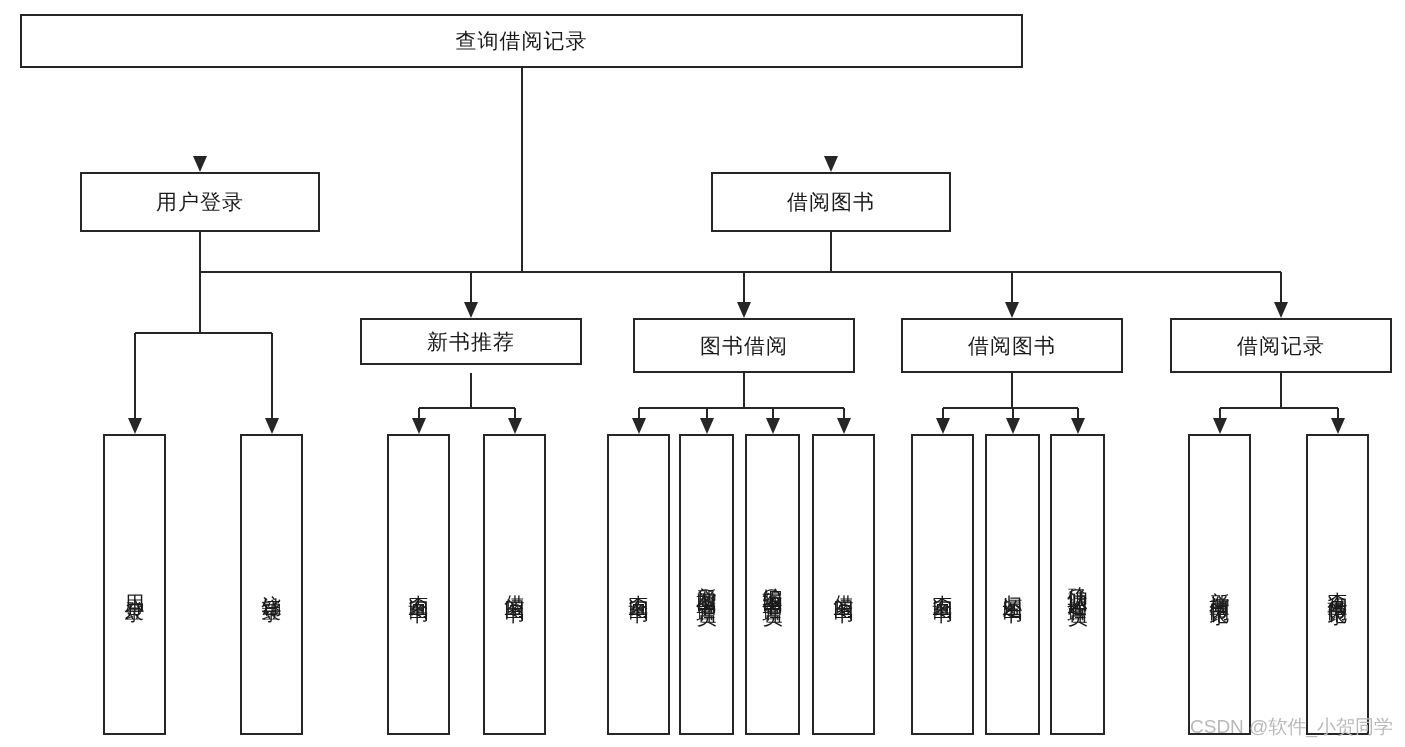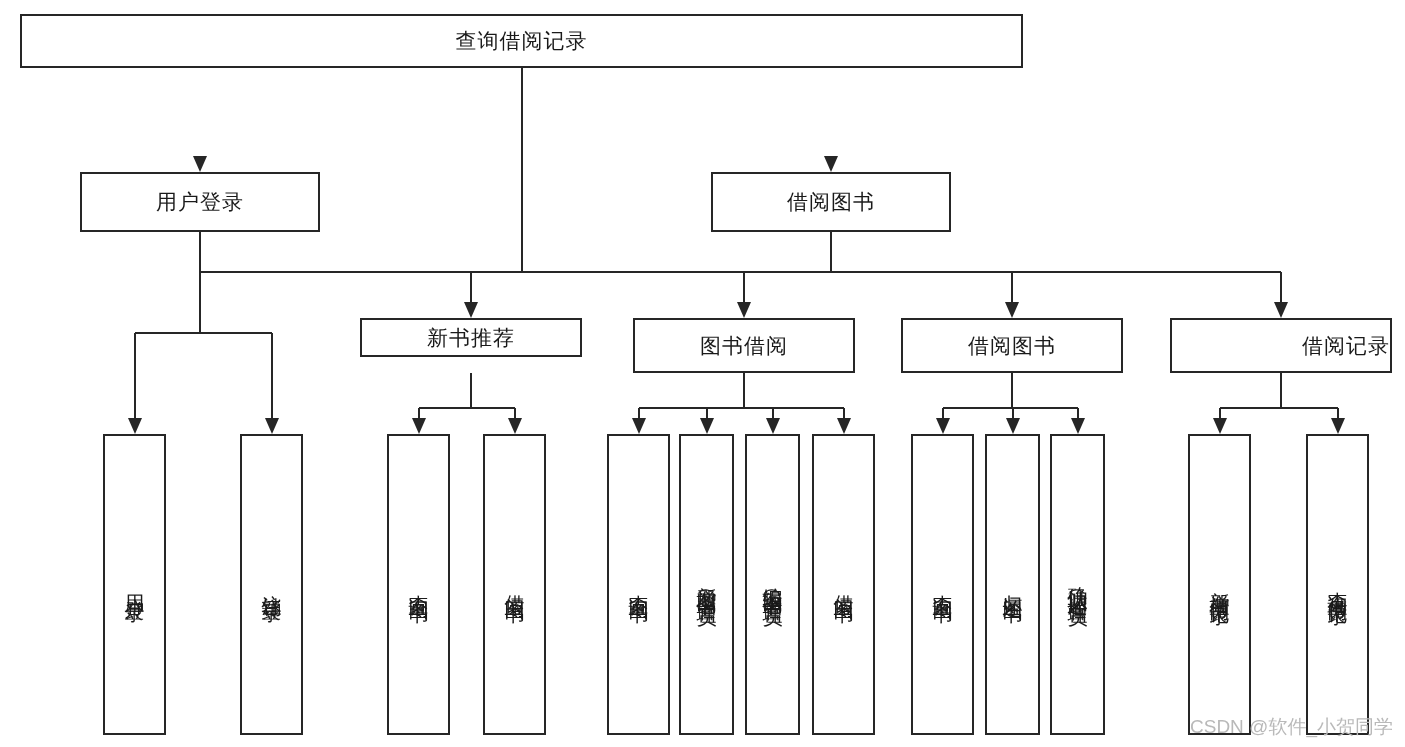--- a/index.html
+++ b/index.html
@@ -135,30 +135,30 @@
   <div id="nodes">
       <div class="node horiz" style="left: 20px; top: 14px; width: 1003px; height: 54px;">
         <span class="">查询借阅记录</span>
       </div>
       <div class="node horiz" style="left: 80px; top: 172px; width: 240px; height: 60px;">
         <span class="">用户登录</span>
       </div>
       <div class="node horiz" style="left: 711px; top: 172px; width: 240px; height: 60px;">
         <span class="">借阅图书</span>
       </div>
-      <div class="node horiz" style="left: 360px; top: 318px; width: 222px; height: 39px;">
+      <div class="node horiz" style="left: 360px; top: 318px; width: 222px; height: 47px;">
         <span class="">新书推荐</span>
       </div>
       <div class="node horiz" style="left: 633px; top: 318px; width: 222px; height: 55px;">
         <span class="">图书借阅</span>
       </div>
       <div class="node horiz" style="left: 901px; top: 318px; width: 222px; height: 55px;">
         <span class="">借阅图书</span>
       </div>
-      <div class="node horiz" style="left: 1170px; top: 318px; width: 222px; height: 55px; justify-content: flex-end;">
+      <div class="node horiz" style="left: 1170px; top: 318px; width: 222px; height: 55px;">
         <span class="">借阅记录</span>
       </div>
       <div class="node vert" style="left: 103px; top: 434px; width: 63px; height: 301px;">
         <span class="vtext">用户登录</span>
       </div>
       <div class="node vert" style="left: 240px; top: 434px; width: 63px; height: 301px;">
         <span class="vtext">注销登录</span>
       </div>
       <div class="node vert" style="left: 387px; top: 434px; width: 63px; height: 301px;">
         <span class="vtext">查询图书</span>

